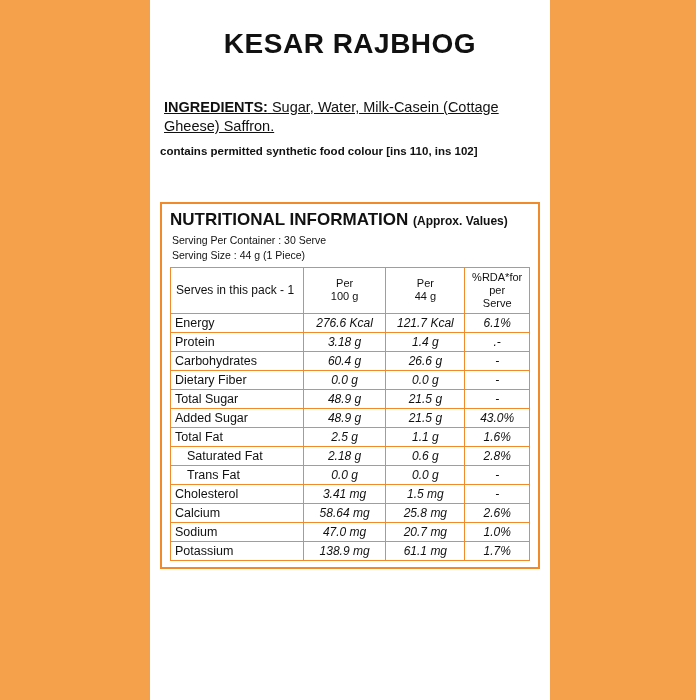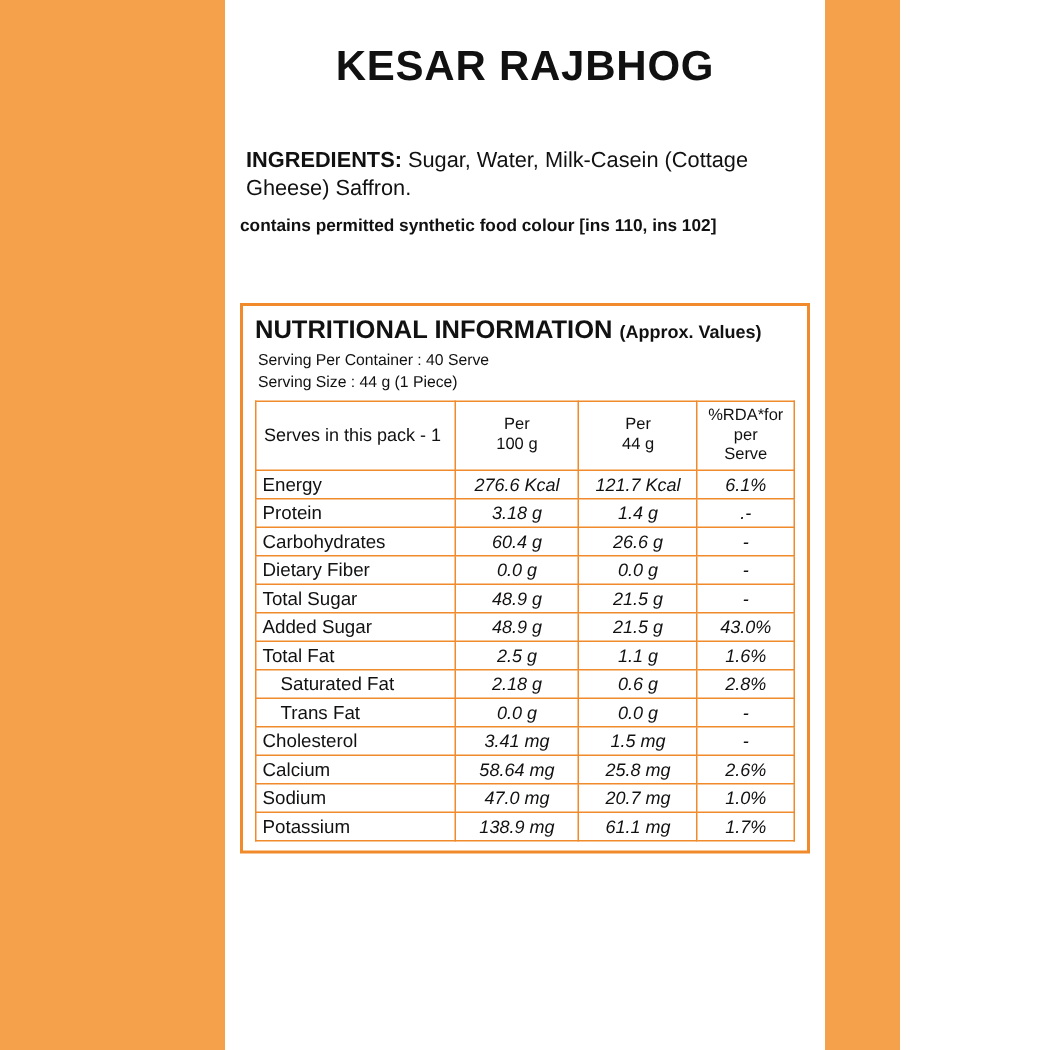--- a/index.html
+++ b/index.html
@@ -8,21 +8,21 @@
   }
   body {
     width: 700px;
     height: 700px;
     background: #ffffff;
     font-family: "Liberation Sans", sans-serif;
     overflow: hidden;
   }
   .page {
     position: relative;
-    width: 600px;
+    width: 696px;
     height: 700px;
     background: #f97316;
     box-sizing: border-box;
   }
   
   .side-bar {
     position: absolute;
     top: 0;
     width: 150px;
     height: 700px;
@@ -49,20 +49,21 @@
     color: #111111;
     margin-top: 28px;
     margin-bottom: 0;
   }
 
   .ingredients-block {
     margin: 38px 14px 0 14px;
     font-size: 14.5px;
     color: #111111;
     line-height: 1.32;
+    text-decoration: underline;
   }
   .ingredients-block .heading {
     font-weight: bold;
   }
   .additive-note {
     margin: 9px 0 0 10px;
     font-size: 11.5px;
     font-weight: bold;
     color: #111111;
     line-height: 1.2;
@@ -165,21 +166,21 @@
       <span class="heading">INGREDIENTS:</span>
       <span>Sugar, Water, Milk-Casein (Cottage Gheese) Saffron.</span>
     </div>
     <div class="additive-note">contains permitted synthetic food colour [ins 110, ins 102]</div>
 
     <div class="nutrition-box">
       <div class="nut-title">
         <span>NUTRITIONAL INFORMATION</span>
         <span class="approx">(Approx. Values)</span>
       </div>
-      <div class="serving-line">Serving Per Container : 40 Serve</div>
+      <div class="serving-line">Serving Per Container : 30 Serve</div>
       <div class="serving-line">Serving Size : 44 g (1 Piece)</div>
 
       <table class="nutrition">
         <colgroup>
           <col class="c1">
             <col class="c2">
             <col class="c3">
             <col class="c4">
         </colgroup>
         <thead>

